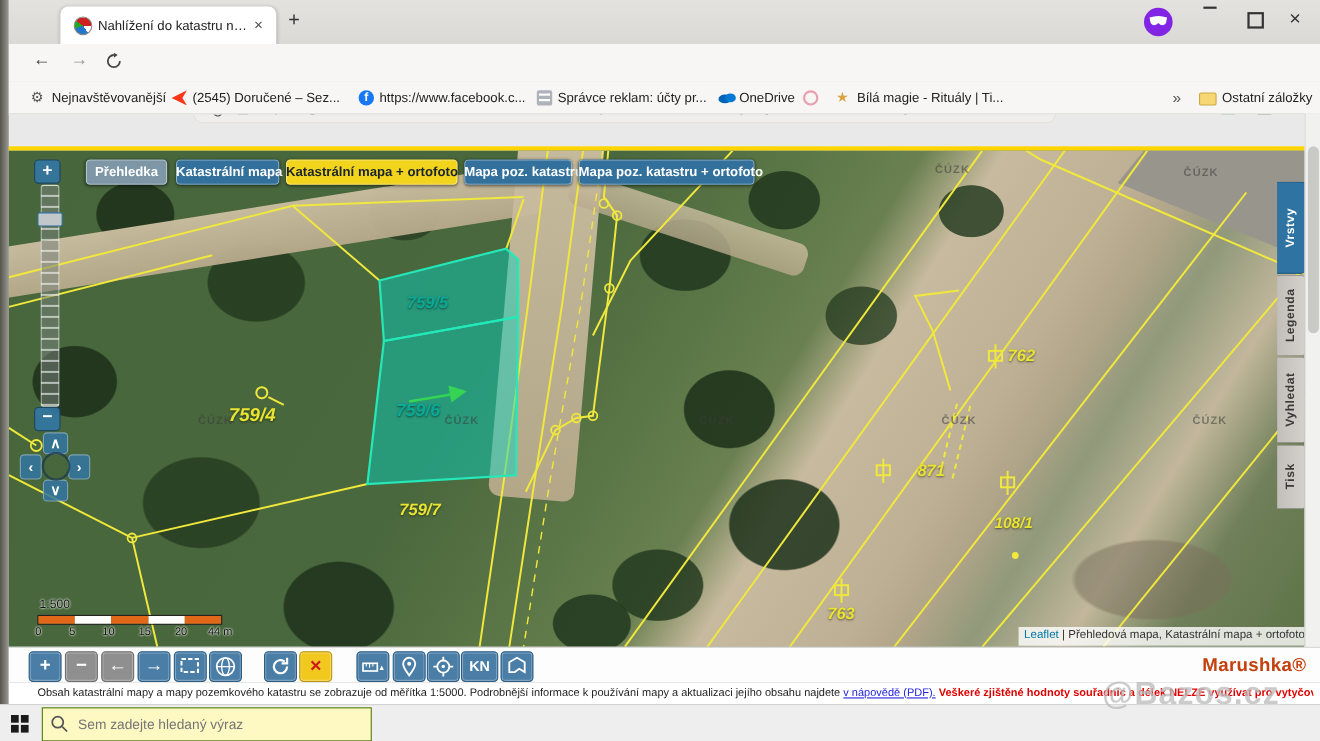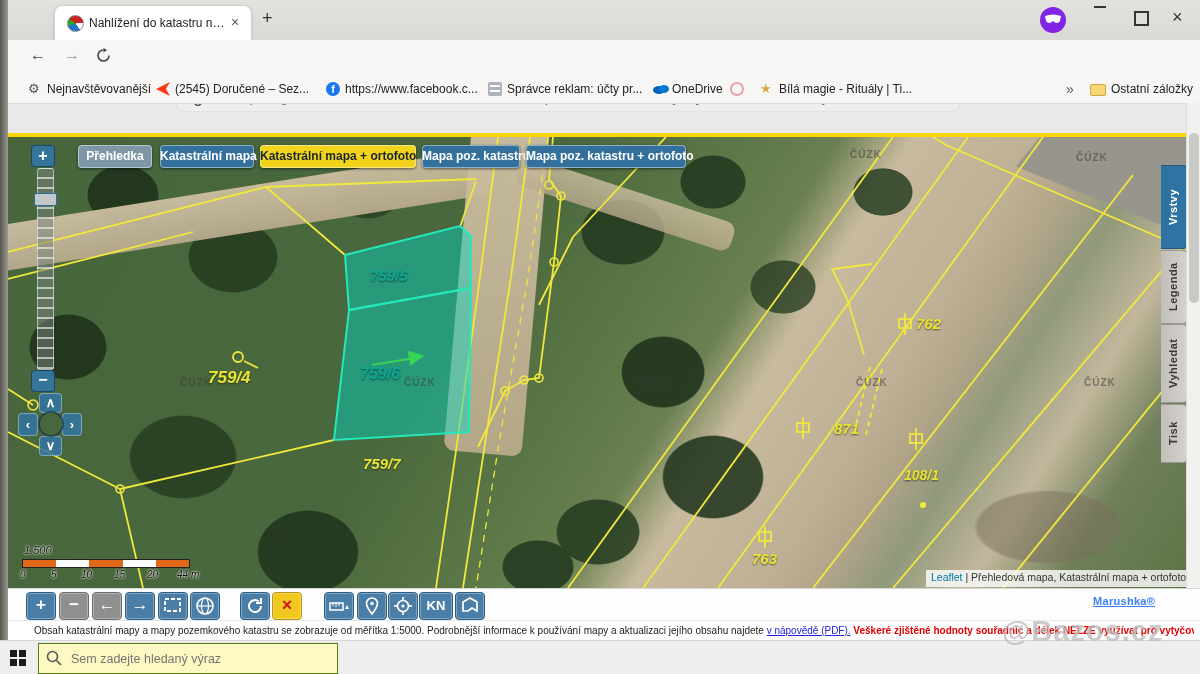--- a/index.html
+++ b/index.html
@@ -91,40 +91,40 @@
      border:1px solid rgba(255,255,255,.5);border-radius:3px;
      background-image:repeating-linear-gradient(180deg,transparent 0 8px,rgba(240,240,240,.65) 8px 10px);}
   #zoom-handle{left:26px;top:56px;width:21px;height:11px;background:#c2c8c9;border:1px solid #2f6e9e;border-radius:2px;}
   .panbtn{background:rgba(52,118,162,.85);border-radius:4px;color:#fff;font-size:13px;font-weight:bold;
      text-align:center;line-height:18px;border:1px solid rgba(255,255,255,.35);}
   #pan-center{left:30px;top:274px;width:22px;height:22px;border:2px solid rgba(25,55,75,.75);border-radius:50%;background:transparent;}
   .sidetab{position:absolute;left:1153px;width:25px;border:1px solid #9a9a94;border-right:none;border-radius:4px 0 0 4px;
      background:linear-gradient(90deg,#d4d1cc,#c2bfba);color:#3a3a3a;font-size:11px;font-weight:bold;
      writing-mode:vertical-rl;transform:rotate(180deg);text-align:center;letter-spacing:.5px;}
   .sidetab.active{background:#2e73a1;color:#fff;border-color:#205a80;}
-  #scalebox{left:12px;top:405px;width:180px;height:42px;font-style:italic;}
+  #scalebox{left:24px;top:405px;width:180px;height:42px;}
   #scale-ratio{left:4px;top:2px;font-size:11px;color:#111;text-shadow:0 0 2px #fff,0 0 2px #fff;}
   #scale-bar{left:2px;top:17px;width:166px;height:7px;border:1px solid #222;display:flex;}
   #scale-bar i{flex:1;}
   #scale-bar i:nth-child(odd){background:#e06818;}
   #scale-bar i:nth-child(even){background:#fdfdfd;}
   .stick{position:absolute;top:27px;font-size:10px;color:#111;text-shadow:0 0 2px #fff,0 0 2px #fff;}
   #attribution{left:918px;top:433px;height:15px;background:rgba(255,255,255,.8);font-size:10.5px;color:#333;
      padding:1px 5px;white-space:nowrap;}
   #attribution .lf{color:#0078a8;}
   
   #toolbar{left:8px;top:588px;width:1192px;height:32px;background:#fdfdfd;border-top:1px solid #d5d5d5;}
   .tbtn{position:absolute;top:3px;width:28px;height:26px;border-radius:4px;background:#4b7ea6;border:1px solid #2d5f86;
      color:#fff;font-size:17px;font-weight:bold;text-align:center;line-height:24px;
      box-shadow:inset 0 0 0 1px rgba(255,255,255,.3);}
   .tbtn.grey{background:#8f8f8f;border-color:#6e6e6e;}
   .tbtn.yellow{background:#f0c81e;border-color:#b89410;color:#d01818;}
   .tbtn svg{position:absolute;left:3px;top:2px;}
   .tbtn.wide{width:32px;font-size:13px;}
-  #brand{left:1085px;top:6px;font-size:11px;font-weight:800;color:#3b82f6;letter-spacing:.3px;text-decoration:underline;}
+  #brand{left:1085px;top:6px;font-size:17px;font-weight:800;color:#c2410c;letter-spacing:.3px;}
   
   #statusbar{left:8px;top:620px;width:1192px;height:20px;background:#fff;border-top:1px solid #e8e8e8;}
   #status-text{left:26px;top:4px;font-size:10px;color:#222;white-space:nowrap;width:1160px;overflow:hidden;}
   #status-text a{color:#2222dd;text-decoration:underline;}
   #status-text .warn{color:#e00000;font-weight:bold;}
   
   #taskbar{left:0;top:640px;width:1200px;height:34px;background:#eeeeee;border-top:1px solid #d5d5d5;}
   #start{left:10px;top:9px;width:16px;height:16px;display:grid;grid-template-columns:7px 7px;grid-template-rows:7px 7px;gap:2px;}
   #start i{background:#1a1a1a;}
   #tb-search{left:38px;top:2px;width:298px;height:29px;background:#fef9c3;border:1px solid #4d7c0f;}

